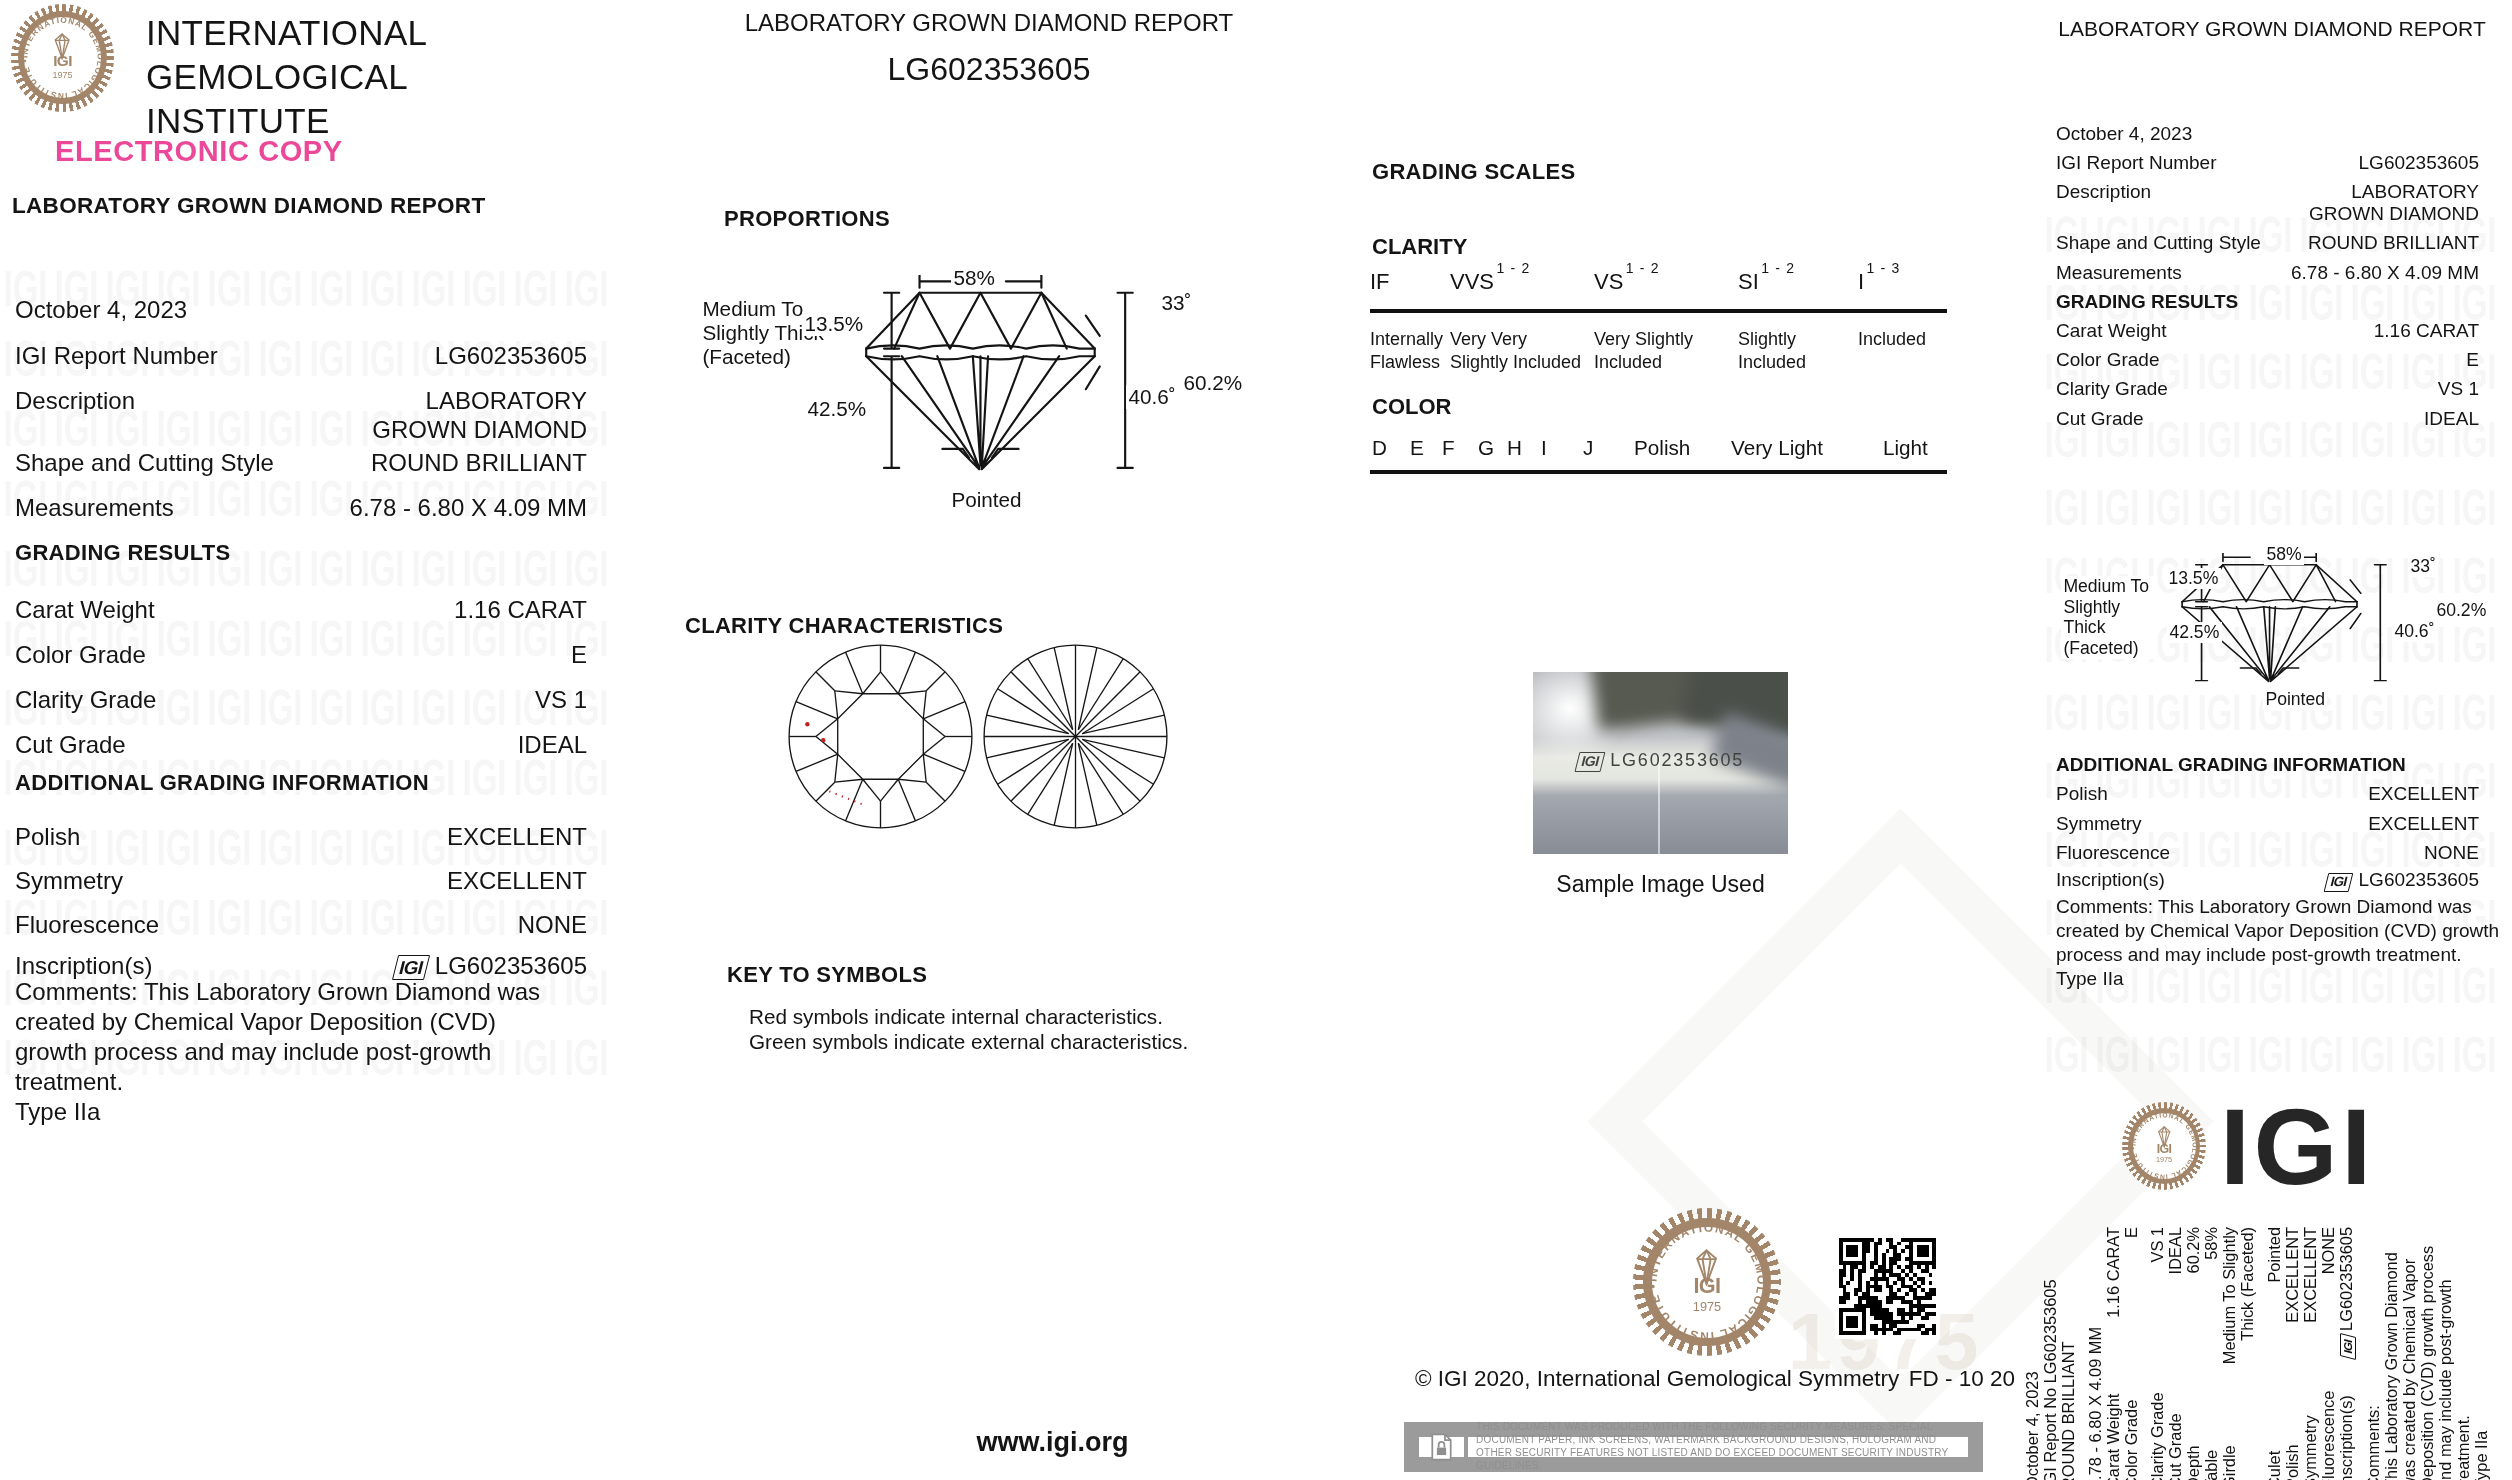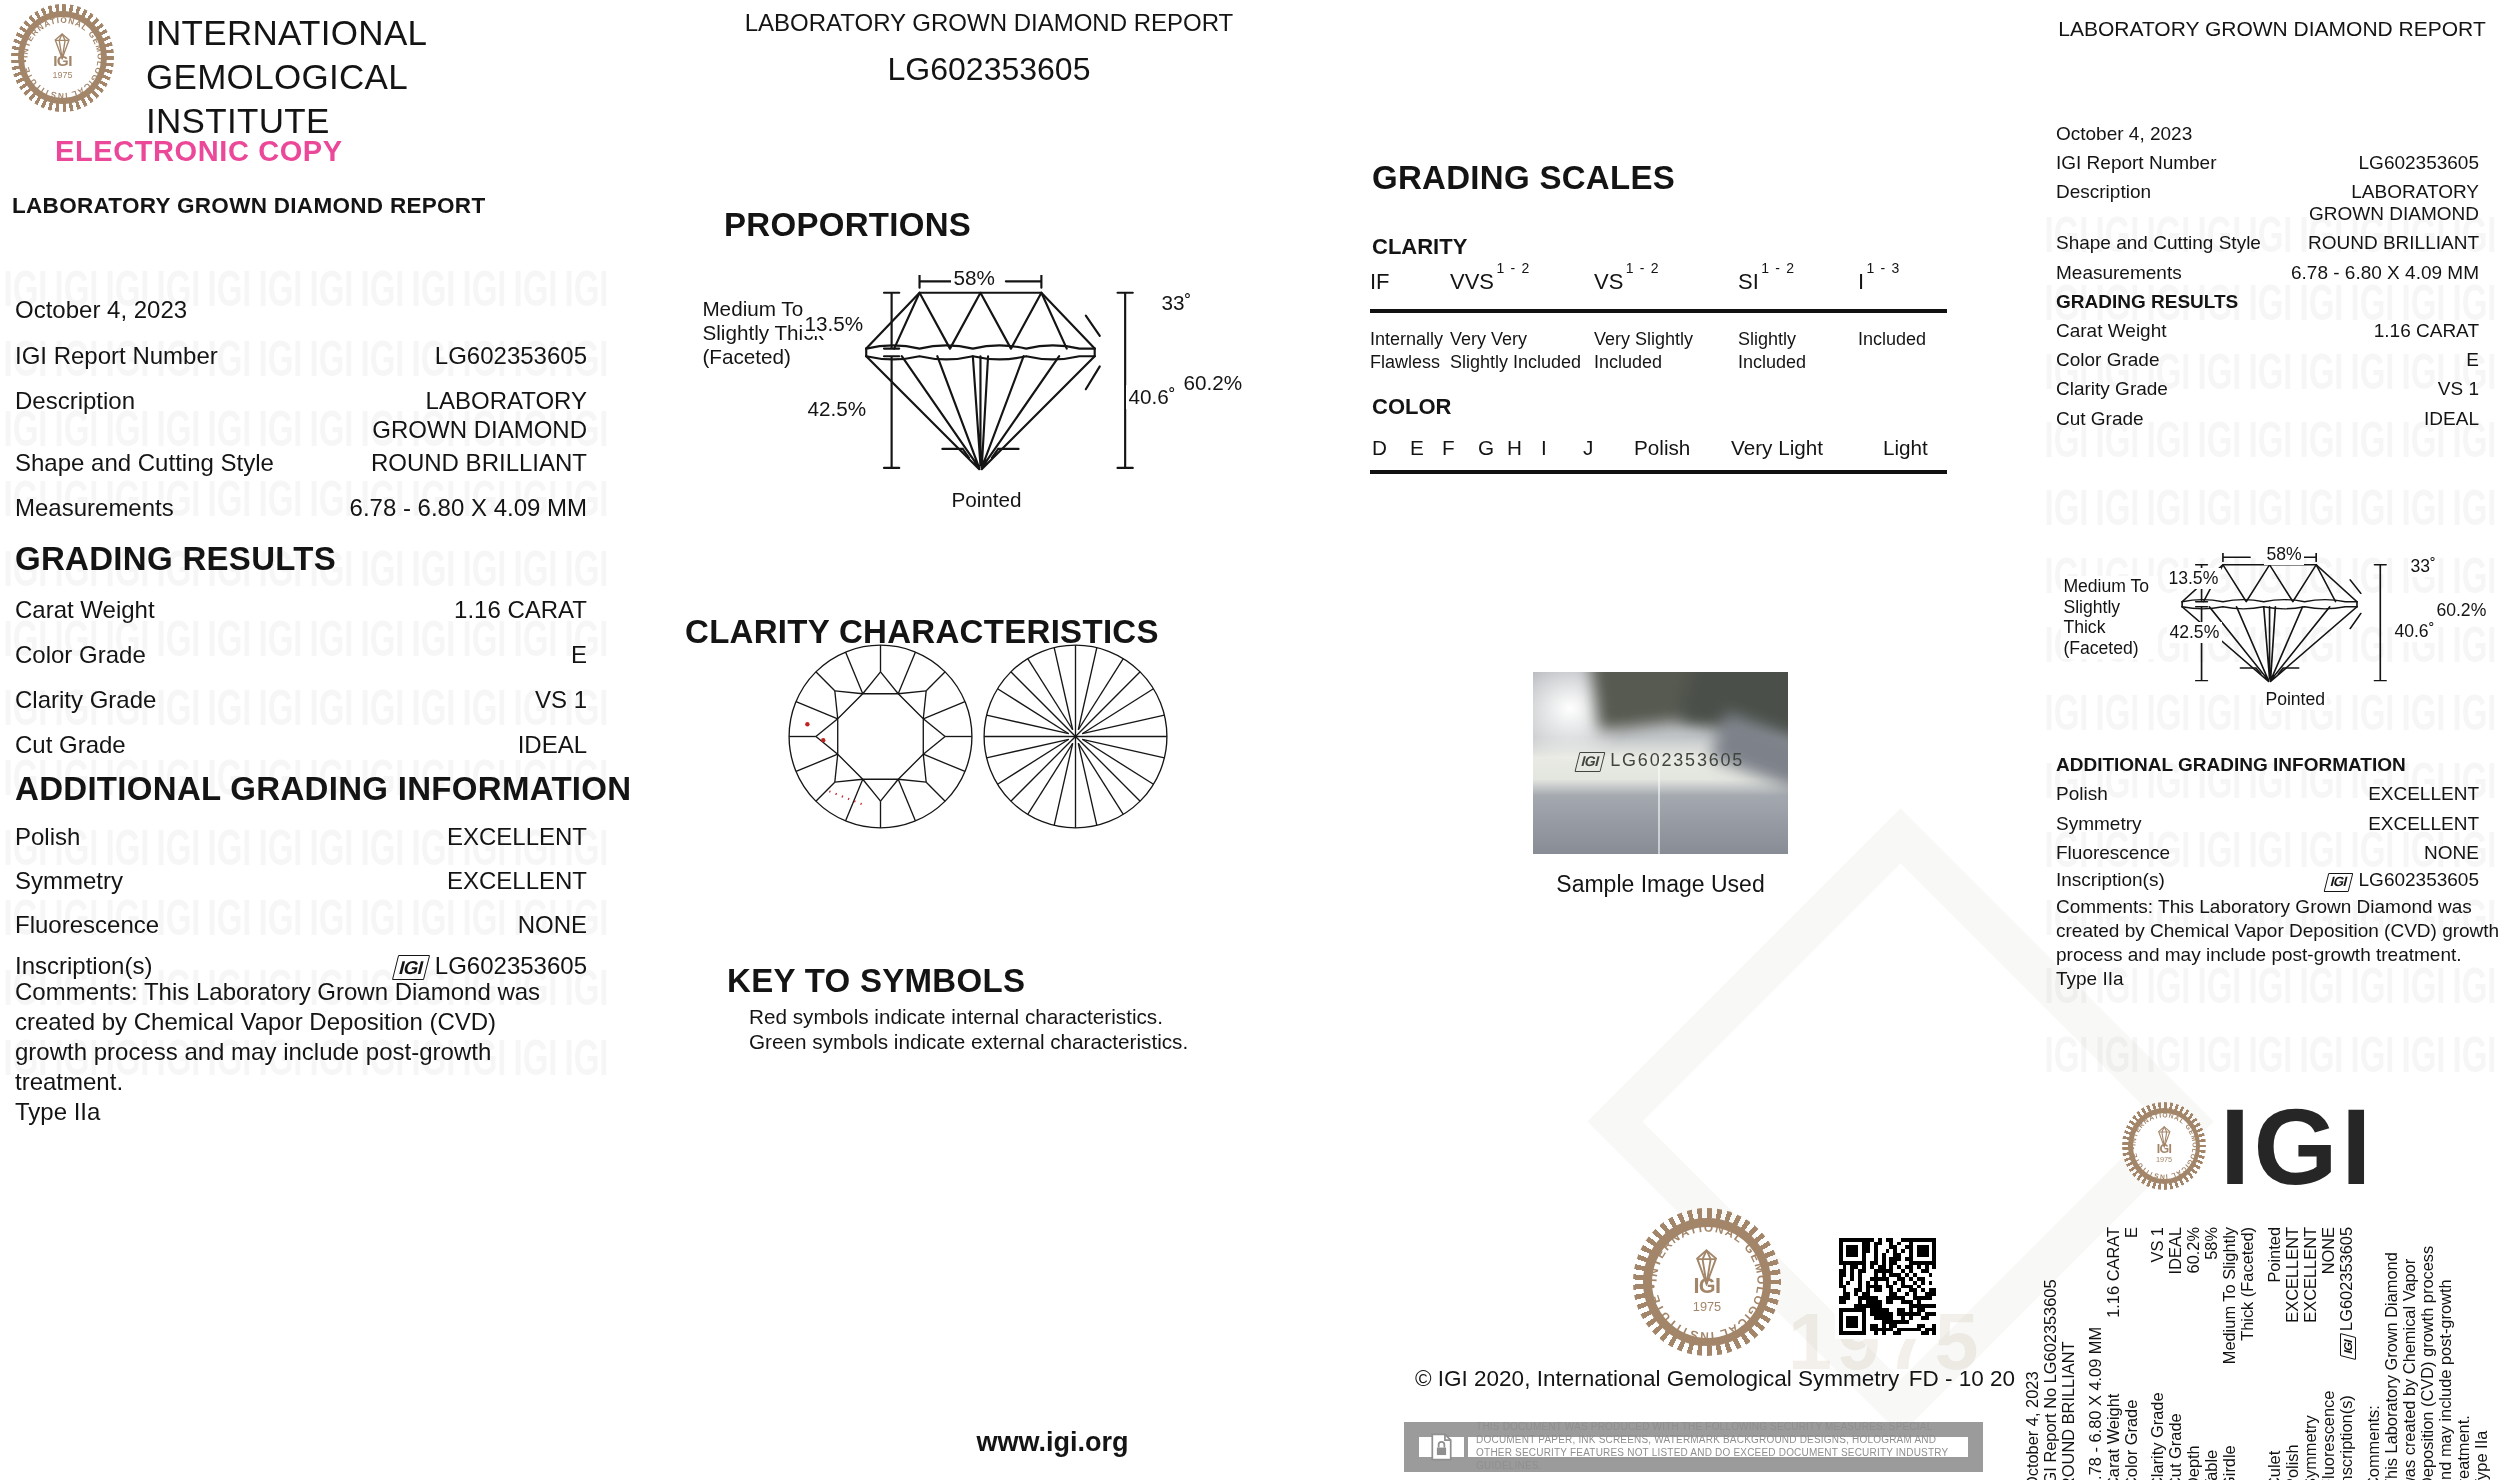--- a/index.html
+++ b/index.html
@@ -25,21 +25,21 @@
   .seal .ctext text{font-size:8px;fill:#a3866a;letter-spacing:1px;font-weight:700;font-family:"Liberation Sans",sans-serif}
   .seal .mid{position:absolute;inset:21%;display:flex;flex-direction:column;align-items:center;justify-content:center;gap:1%}
   .seal .dglyph{width:34%;height:44%}
   .seal .dglyph path{stroke:#a3866a;fill:none;stroke-width:1.4}
   .seal .sm{color:#a3866a;font-weight:700;letter-spacing:-0.6px;font-size:.85em;line-height:1;margin-top:-14%}
   .seal .sy{color:#a3866a;font-size:.5em;line-height:1.4}
 
   
   .row{display:flex;justify-content:space-between;align-items:flex-start;font-size:24px;line-height:29px}
   .row .val{text-align:right}
-  .h1{font-size:33px;font-weight:700;letter-spacing:0.3px}
+  .h1{font-size:22px;font-weight:700;letter-spacing:0.3px}
 
   
   .row4{display:flex;justify-content:space-between;align-items:flex-start;font-size:19px;line-height:22px}
   .row4 .val{text-align:right}
 
   
   .igi-glyph{display:inline-block;transform:skewX(-14deg);font-weight:700;border:1.5px solid currentColor;
              padding:0 3.6px;margin-right:7.3px;border-radius:1.2px;font-size:.78em;line-height:1.25;letter-spacing:-0.6px}
 
   

